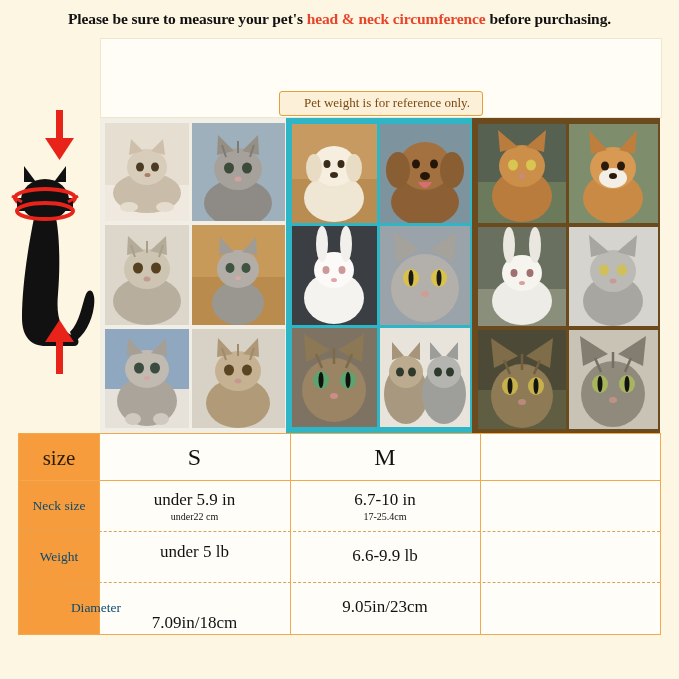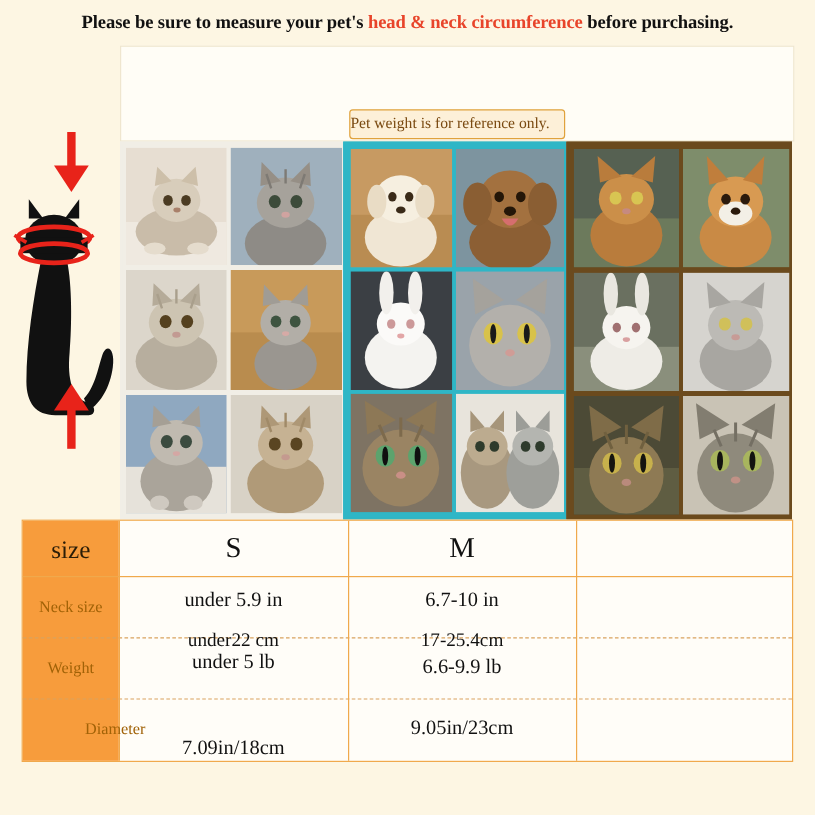--- a/index.html
+++ b/index.html
@@ -37,21 +37,21 @@
     text-align:left;
   }
   .pillwrap{
     position:absolute;left:0;top:52px;width:560px;text-align:center;
   }
   .pill{
     display:inline-block;
     background:#fdf0d8;
     border:1px solid #e0a23c;
     border-radius:3px;
-    padding:3px 12px 4px 0;
+    padding:3px 12px 4px 24px;
     font-size:13px;color:#7a4a11;
   }
 
   
   .grids{
     position:absolute;left:100px;top:118px;width:560px;height:315px;
     display:flex;
   }
   .grid{
     position:relative;
@@ -87,30 +87,30 @@
   .vline{
     position:absolute;top:0;width:0;height:200px;
     border-left:1px solid #f0a94c;
   }
   .v1{left:80px;}
   .v2{left:271px;}
   .v3{left:461px;}
 
   .cellLabel{
     position:absolute;left:0;width:80px;text-align:center;
-    color:#a16207;
+    color:#0c4a6e;
   }
   .cellS{position:absolute;left:80px;width:191px;text-align:center;}
   .cellM{position:absolute;left:271px;width:190px;text-align:center;}
 
   .hdr-size{font-size:21px;color:#2b1d07;}
   .hdr-s{font-size:24px;color:#111;}
   .hdr-m{font-size:24px;color:#111;}
   .big{font-size:17px;color:#111;}
-  .small{font-size:16px;color:#111;margin-top:14px;}
+  .small{font-size:10px;color:#111;}
   .lbl{font-size:13.5px;}
 
   
   .footer{
     position:absolute;left:0;top:645px;width:679px;text-align:center;
     font-size:12.5px;color:#2a2a2a;
   }
 
   
   .leftart{position:absolute;left:8px;top:110px;width:92px;height:320px;}

